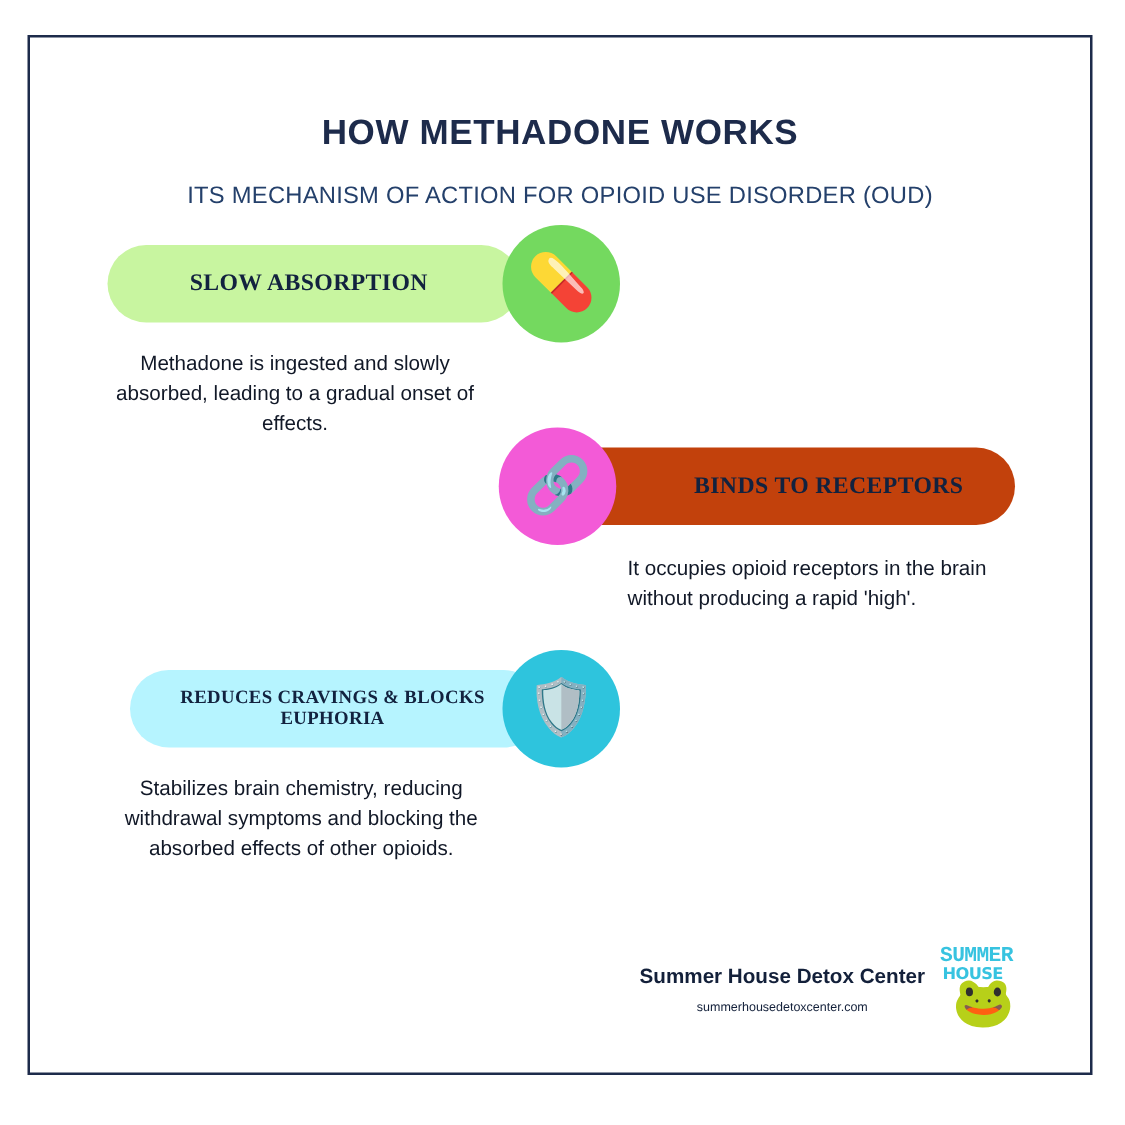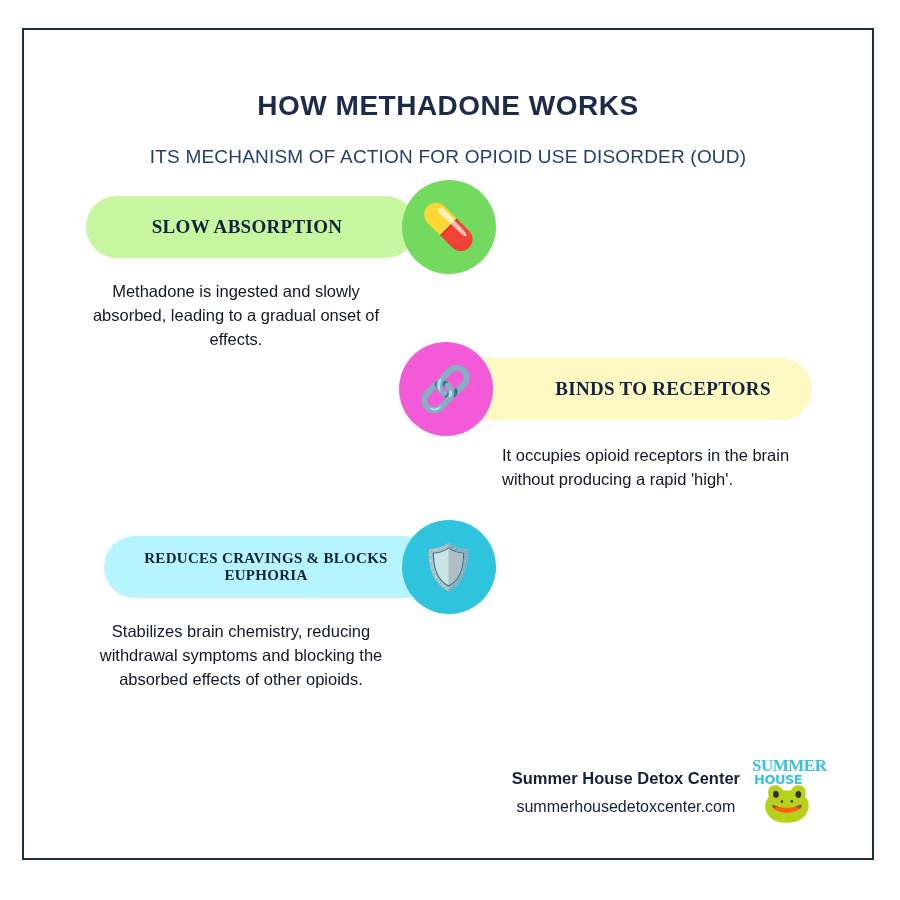--- a/index.html
+++ b/index.html
@@ -100,21 +100,21 @@
     top: 84px;
     width: 300px;
     text-align: center;
   }
 
   
   .step2-pill {
     left: 420px;
     top: 162px;
     width: 368px;
-    background: #fef9c3;
+    background: #c2410c;
     justify-content: center;
     padding-left: 70px;
   }
   .step2-circle {
     left: 375px;
     top: 146px;
     background: #f35ad7;
   }
   .step2-desc {
     left: 478px;
@@ -159,38 +159,38 @@
   }
   .footer-text {
     text-align: center;
   }
   .brand {
     font-size: 16.5px;
     font-weight: bold;
     color: #13203a;
   }
   .site {
-    font-size: 16px;
+    font-size: 10px;
     color: #13203a;
     margin-top: 10px;
   }
   .logo {
     width: 88px;
     height: 72px;
     position: relative;
   }
   .logo-word1 {
     position: absolute;
     left: 2px;
     top: 0;
     font-size: 17px;
     font-weight: bold;
     color: #37c3e0;
     letter-spacing: -0.5px;
-    font-family: Liberation Serif, serif;
+    font-family: Liberation Mono, monospace;
   }
   .logo-word2 {
     position: absolute;
     left: 4px;
     top: 16px;
     font-size: 13px;
     font-weight: bold;
     color: #37c3e0;
     letter-spacing: -0.5px;
     font-family: "DejaVu Sans", sans-serif;

